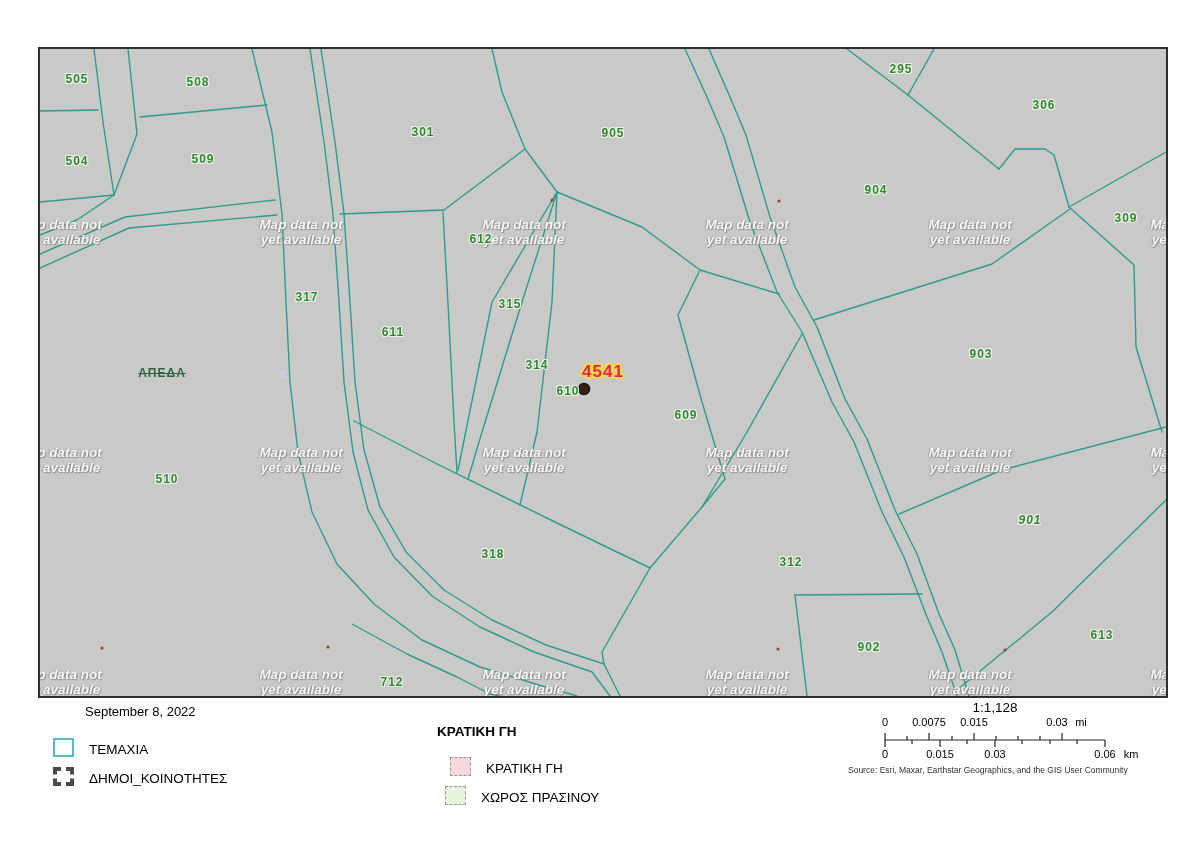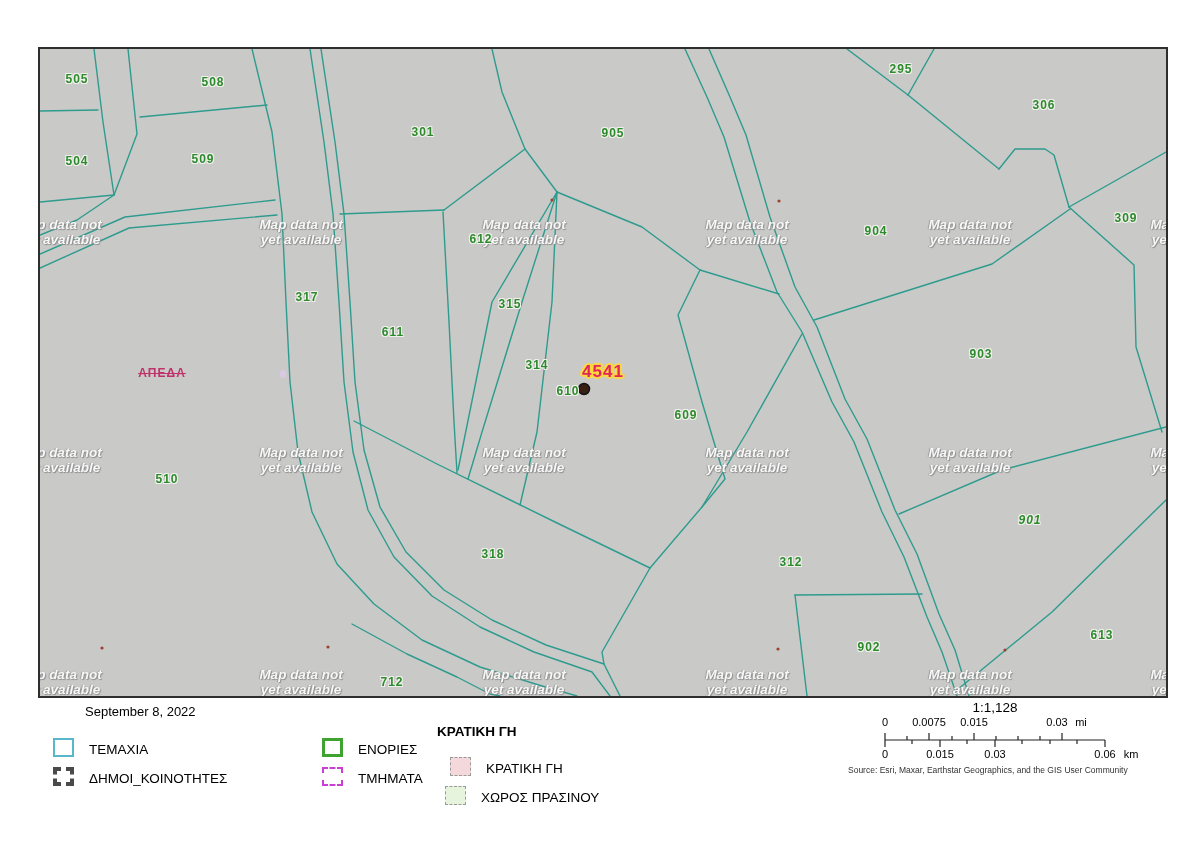--- a/index.html
+++ b/index.html
@@ -10,21 +10,21 @@
              background:#c9cac7;border:2px solid #2e2e2e;box-sizing:border-box;overflow:hidden;}
   .map-frame svg{position:absolute;left:0;top:0;}
   .layer{position:absolute;left:0;top:0;width:100%;height:100%;pointer-events:none;}
   .wm{position:absolute;width:130px;margin-left:-65px;text-align:center;
       font-weight:bold;font-style:italic;font-size:13.5px;line-height:15px;
       color:rgba(255,255,255,0.92);text-shadow:1px 1px 1px #8f8f8f, -1px 0 1px #9a9a9a;}
   .plabel{position:absolute;transform:translate(-50%,-50%);font-size:12px;font-weight:bold;
       color:#2c8a2c;letter-spacing:1px;white-space:nowrap;
       text-shadow:-1px -1px 0 #f0f0ec,1px -1px 0 #f0f0ec,-1px 1px 0 #f0f0ec,1px 1px 0 #f0f0ec;}
   .area-label{position:absolute;transform:translate(-50%,-50%);font-size:12px;font-weight:bold;
-      color:#be185d;letter-spacing:1px;text-decoration:line-through;opacity:.85;}
+      color:#14532d;letter-spacing:1px;text-decoration:line-through;opacity:.85;}
   .hl-label{position:absolute;transform:translate(-50%,-50%);font-size:17px;font-weight:bold;
       color:#e02560;letter-spacing:1px;white-space:nowrap;
       text-shadow:-2px -1px 0 #ffd83d,2px -1px 0 #ffd83d,-2px 1px 0 #ffd83d,2px 1px 0 #ffd83d,
                   0 -2px 1px #ffd83d,0 2px 1px #ffd83d;}
   
   .date{position:absolute;left:42px;top:704px;font-size:13px;color:#000;margin-left:43px;}
   .lg-col{position:absolute;}
   .lg-row{display:flex;align-items:flex-end;height:29px;}
   .sw{width:21px;height:19px;box-sizing:border-box;background:#fff;flex:0 0 auto;margin-right:15px;}
   .sw-temaxia{border:2px solid #58b7c9;}
@@ -122,28 +122,28 @@
         <div class="wm" style="left: 1152px; top: 396px;">Map data not<div>yet available</div></div>
         <div class="wm" style="left: 20px; top: 618px;">Map data not<div>yet available</div></div>
         <div class="wm" style="left: 261px; top: 618px;">Map data not<div>yet available</div></div>
         <div class="wm" style="left: 484px; top: 618px;">Map data not<div>yet available</div></div>
         <div class="wm" style="left: 707px; top: 618px;">Map data not<div>yet available</div></div>
         <div class="wm" style="left: 930px; top: 618px;">Map data not<div>yet available</div></div>
         <div class="wm" style="left: 1152px; top: 618px;">Map data not<div>yet available</div></div>
       </div>
     <div class="layer" id="parcel-layer">
         <span class="plabel" style="left: 37px; top: 30px;">505</span>
-        <span class="plabel" style="left: 158px; top: 33px; margin-left: 15px;">508</span>
+        <span class="plabel" style="left: 158px; top: 33px;">508</span>
         <span class="plabel" style="left: 37px; top: 112px;">504</span>
         <span class="plabel" style="left: 163px; top: 110px;">509</span>
         <span class="plabel" style="left: 383px; top: 83px;">301</span>
         <span class="plabel" style="left: 573px; top: 84px;">905</span>
         <span class="plabel" style="left: 861px; top: 20px;">295</span>
         <span class="plabel" style="left: 1004px; top: 56px;">306</span>
-        <span class="plabel" style="left: 836px; top: 141px; margin-top: 41px;">904</span>
+        <span class="plabel" style="left: 836px; top: 141px;">904</span>
         <span class="plabel" style="left: 1086px; top: 169px;">309</span>
         <span class="plabel" style="left: 267px; top: 248px;">317</span>
         <span class="plabel" style="left: 441px; top: 190px;">612</span>
         <span class="plabel" style="left: 470px; top: 255px;">315</span>
         <span class="plabel" style="left: 353px; top: 283px;">611</span>
         <span class="plabel" style="left: 497px; top: 316px;">314</span>
         <span class="plabel" style="left: 528px; top: 342px;">610</span>
         <span class="plabel" style="left: 646px; top: 366px;">609</span>
         <span class="plabel" style="left: 941px; top: 305px;">903</span>
         <span class="plabel" style="left: 127px; top: 430px;">510</span>
@@ -162,30 +162,20 @@
   <div class="date">September 8, 2022</div>
 
   <div class="lg-col" style="left:53px;top:728px;" id="lg-col-0">
       <div class="lg-row">
         <span class="sw sw-temaxia"></span>
         <span class="lg-label">ΤΕΜΑΧΙΑ</span>
       </div>
       <div class="lg-row">
         <span class="sw sw-dimoi"></span>
         <span class="lg-label">ΔΗΜΟΙ_ΚΟΙΝΟΤΗΤΕΣ</span>
-      </div>
-    </div>
-  <div class="lg-col" style="left:322px;top:728px;" id="lg-col-1">
-      <div class="lg-row">
-        <span class="sw sw-enories"></span>
-        <span class="lg-label">ΕΝΟΡΙΕΣ</span>
-      </div>
-      <div class="lg-row">
-        <span class="sw sw-tmimata"></span>
-        <span class="lg-label">ΤΜΗΜΑΤΑ</span>
       </div>
     </div>
   <div class="lg-col" style="left: 437px; top: 724px; padding-left: 0px;" id="lg-col-2">
       <div class="lg-header">ΚΡΑΤΙΚΗ ΓΗ</div>
       <div class="lg-row" style="margin-left: 13px;">
         <span class="sw sw-kratiki"></span>
         <span class="lg-label">ΚΡΑΤΙΚΗ ΓΗ</span>
       </div>
       <div class="lg-row" style="margin-left: 8px;">
         <span class="sw sw-xoros"></span>

